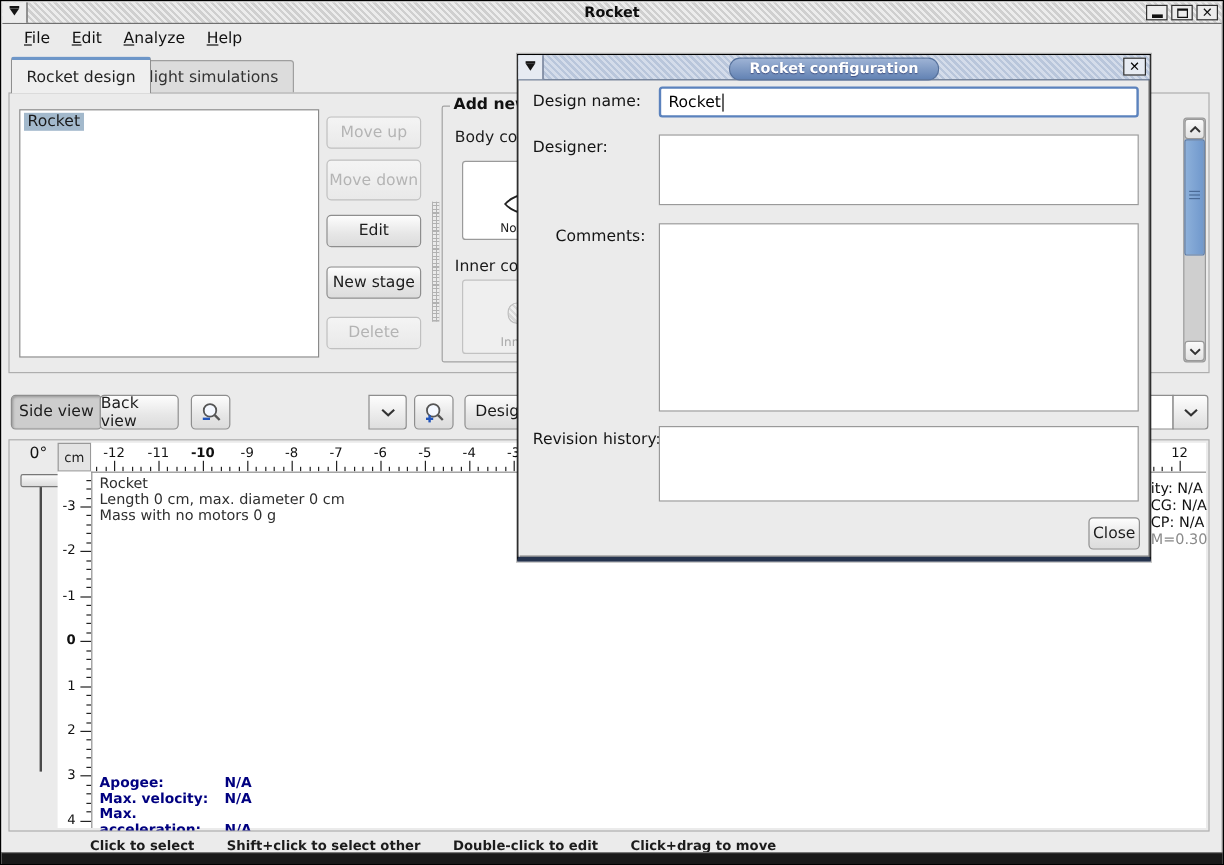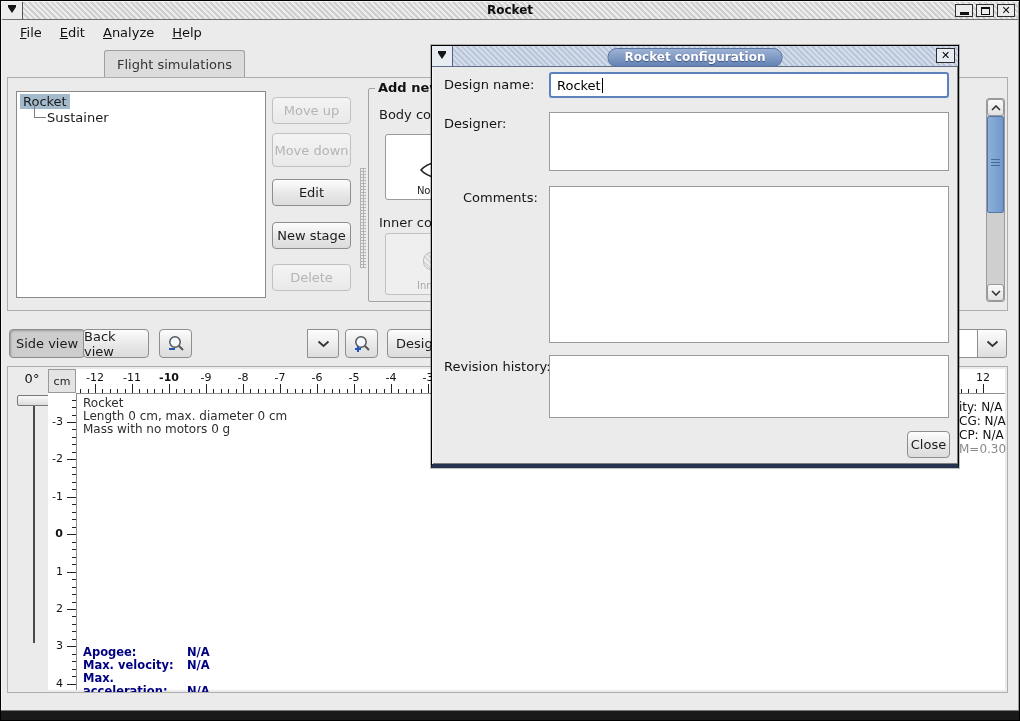--- a/index.html
+++ b/index.html
@@ -136,30 +136,27 @@
   </div>
 
   <div class="menubar">
     <span class="menu-item"><u>F</u>ile</span>
     <span class="menu-item"><u>E</u>dit</span>
     <span class="menu-item"><u>A</u>nalyze</span>
     <span class="menu-item"><u>H</u>elp</span>
   </div>
 
   <div class="tabstrip">
+    <div class="tab selected">Rocket design</div>
     <div class="tab unselected">Flight simulations</div>
   </div>
 
   <div class="design-panel">
     <div class="tree-box">
       <span class="tree-root">Rocket</span><br>
-      <div class="tree-child-row">
-        <span class="tree-elbow"></span>
-        <span>Sustainer</span>
-      </div>
     </div>
 
     <div class="btn disabled" style="left:264px;top:19px;width:79px;height:27px;">Move up</div>
     <div class="btn disabled" style="left:264px;top:55px;width:79px;height:34px;">Move down</div>
     <div class="btn" style="left:264px;top:101px;width:79px;height:27px;">Edit</div>
     <div class="btn" style="left:264px;top:144px;width:79px;height:27px;">New stage</div>
     <div class="btn disabled" style="left:264px;top:186px;width:79px;height:27px;">Delete</div>
 
     <div class="splitter"></div>
 
@@ -441,20 +438,26 @@
       </div>
       <div class="stability-block">
         <div>ity: N/A</div>
         <div>CG: N/A</div>
         <div>CP: N/A</div>
         <div class="muted">M=0.30</div>
       </div>
     </div>
   </div>
 
+  <div class="statusbar">
+    <span>Click to select</span>
+    <span>Shift+click to select other</span>
+    <span>Double-click to edit</span>
+    <span>Click+drag to move</span>
+  </div>
   <div class="bottom-frame"></div>
 
   <div class="dialog">
     <div class="dlg-titlebar">
       <div class="dlg-iconbox">
           <div class="tb-tri"></div>
         </div>
       <div class="dlg-pill">Rocket configuration</div>
       <div class="dlg-close">
           <span>✕</span>

